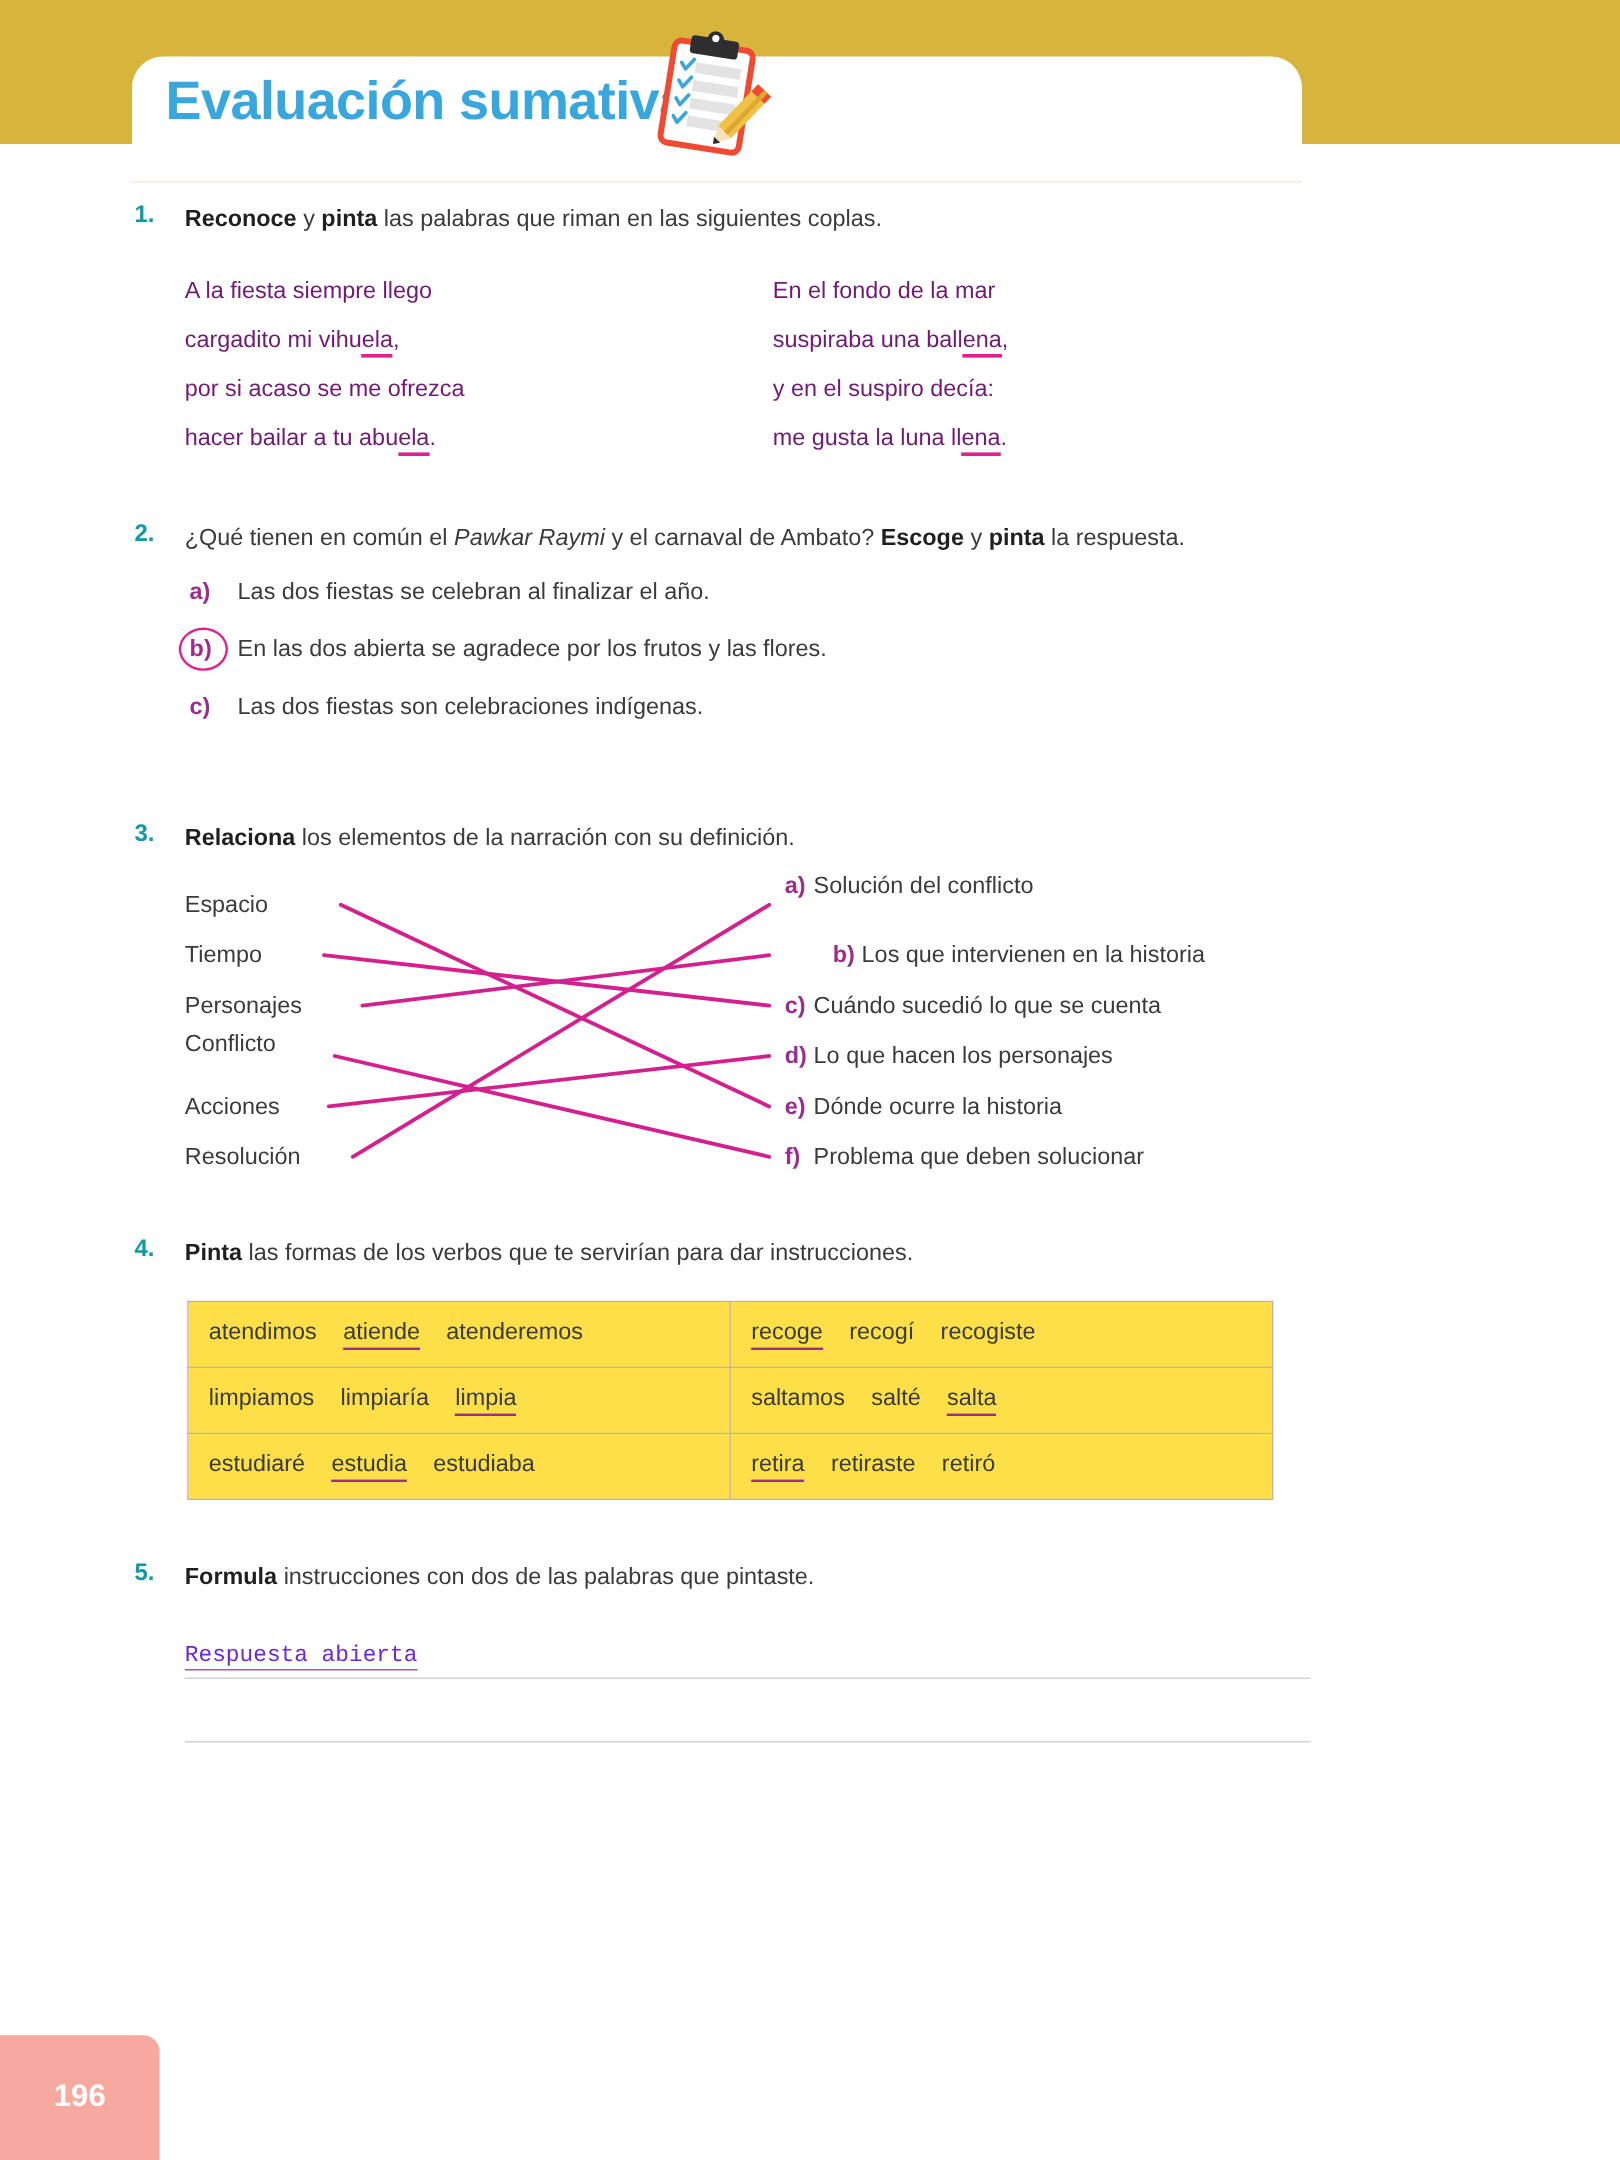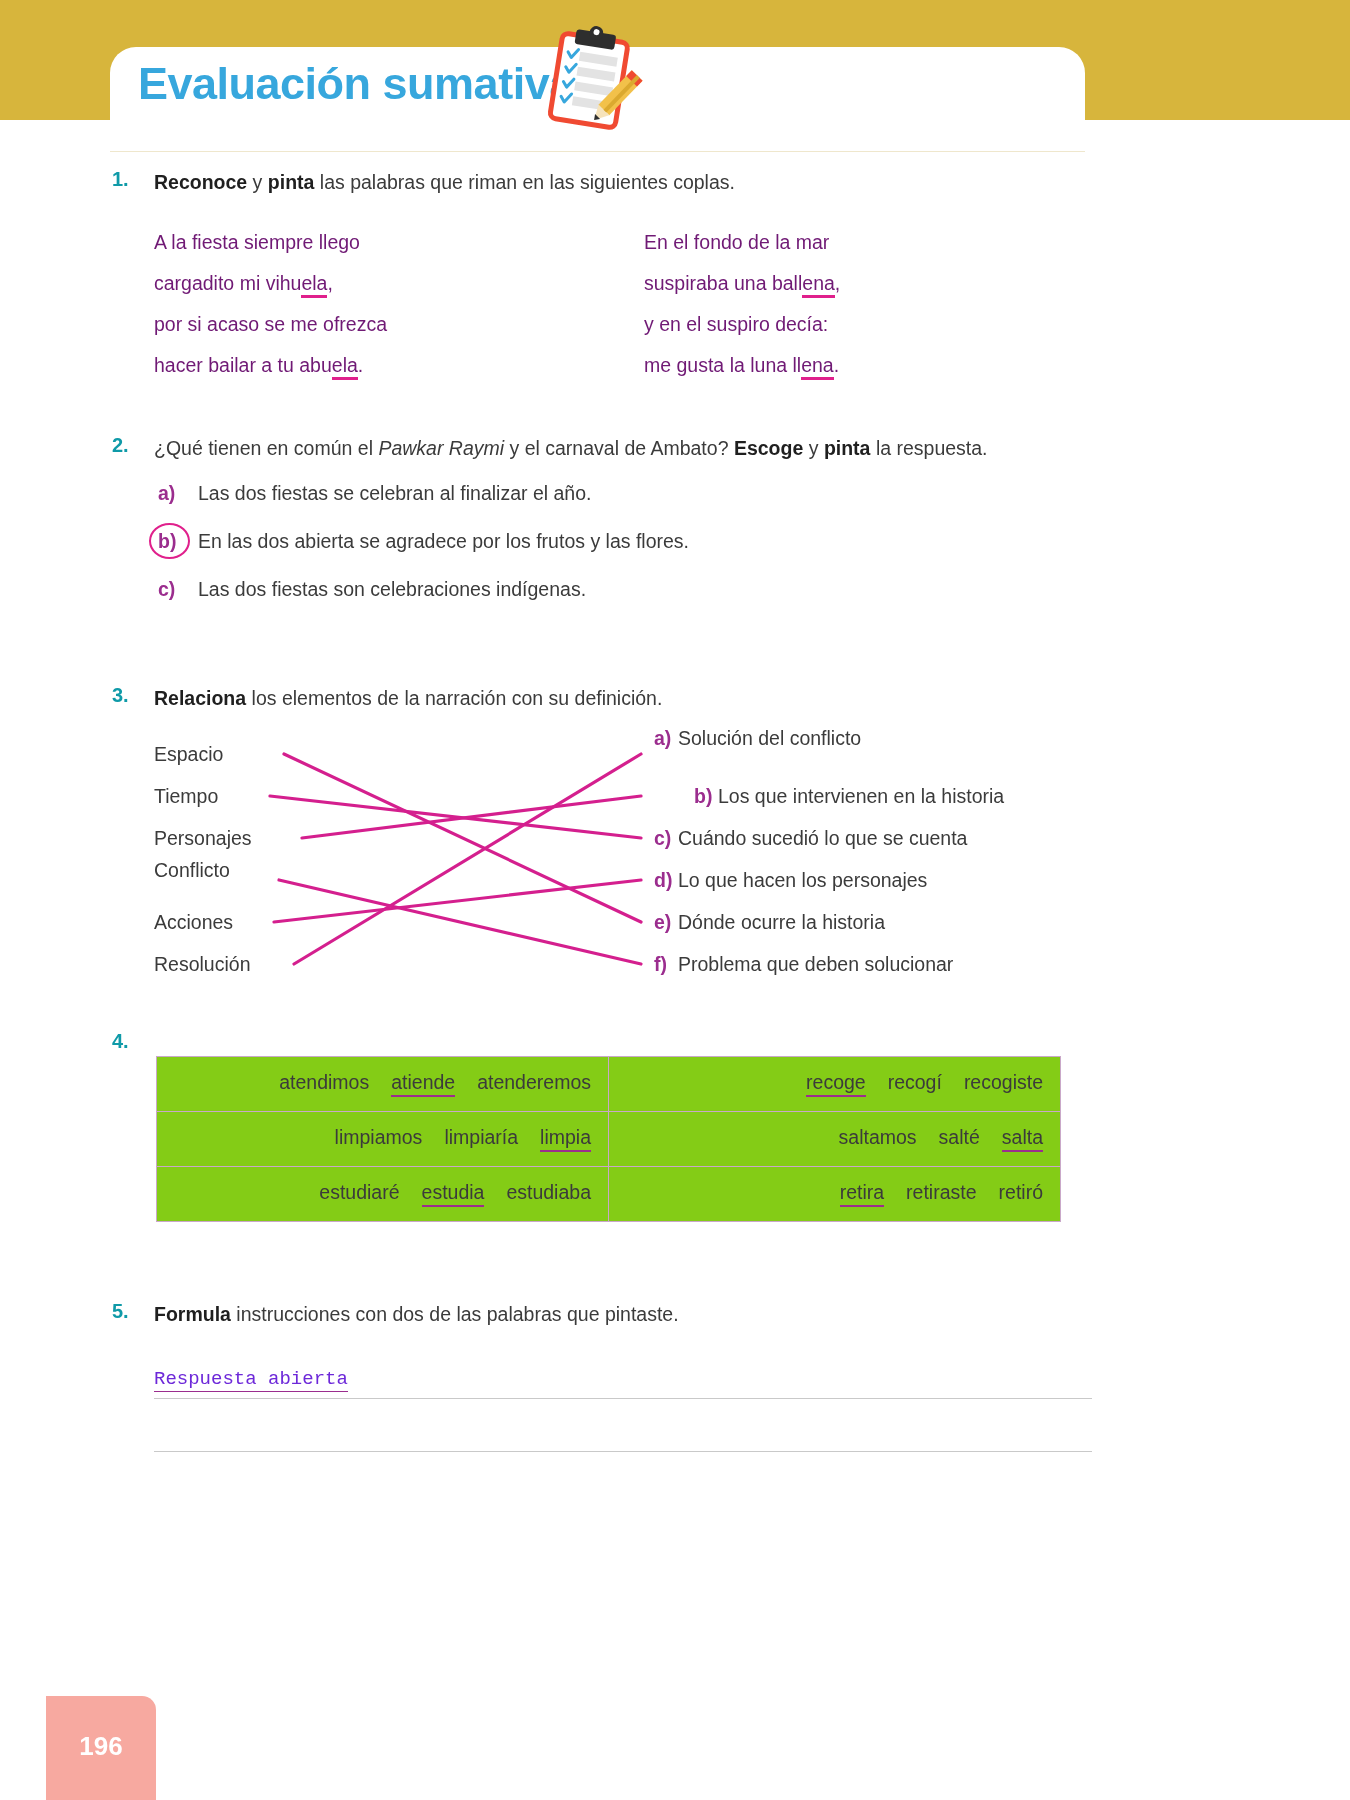--- a/index.html
+++ b/index.html
@@ -169,23 +169,23 @@
   
   .vtable {
     margin-left: 44px;
     margin-top: 26px;
     width: 905px;
     border-collapse: collapse;
     table-layout: fixed;
   }
   .vtable td {
     border: 1px solid #c9a8c9;
-    background: #84cc16;
+    background: #fde047;
     height: 54px;
-    text-align: right;
+    text-align: left;
     font-size: 19.5px;
     color: #3b3b3b;
     padding: 0 6px;
   }
   .vtable .w {
     display: inline-block;
     margin: 0 11px;
   }
   .vtable .w.sel {
     border-bottom: 2.4px solid #9b2d8e;
@@ -208,33 +208,32 @@
     border-bottom: 1.6px solid #9b2d8e;
     padding-bottom: 1px;
     font-family: Liberation Mono, monospace;
   }
 
   
   .pagenum {
     position: absolute;
     left: 0;
     bottom: 0;
-    width: 110px;
+    width: 133px;
     height: 104px;
     background: #f7a9a0;
     border-radius: 0 14px 0 0;
     color: #ffffff;
     font-size: 26px;
     font-weight: bold;
     display: flex;
     align-items: center;
     justify-content: center;
     padding-bottom: 4px;
     box-sizing: border-box;
-    margin-left: 46px;
   }
 </style>
 </head>
 <body>
 
 <div class="header-band"></div>
 <div class="header-card"></div>
 <div class="header-title">Evaluación sumativa</div>
 <div class="hairline"></div>
 
@@ -365,20 +364,23 @@
       <span class="rl">e)</span><span>Dónde ocurre la historia</span>
     </div>
     <div class="m-right" style="top:226px;">
       <span class="rl">f)</span><span>Problema que deben solucionar</span>
     </div>
   </div>
 </div>
 
 <div class="ex" style="top:1030px;">
   <div class="num">4.</div>
+  <div class="stem">
+    <b>Pinta</b><span> las formas de los verbos que te servirían para dar instrucciones.</span>
+  </div>
 
   <table class="vtable">
     <tbody>
         <tr>
       <td>
         <span class="w">atendimos</span><span class="w sel">atiende</span><span class="w">atenderemos</span>
       </td>
       <td>
         <span class="w sel">recoge</span><span class="w">recogí</span><span class="w">recogiste</span>
       </td>

